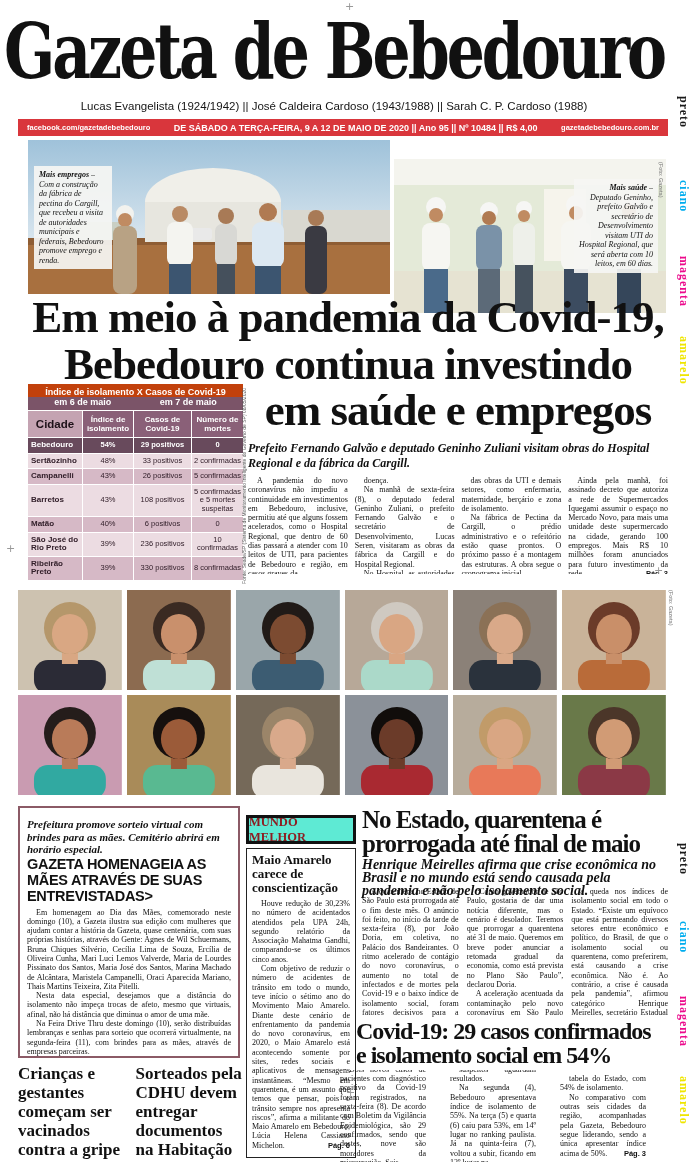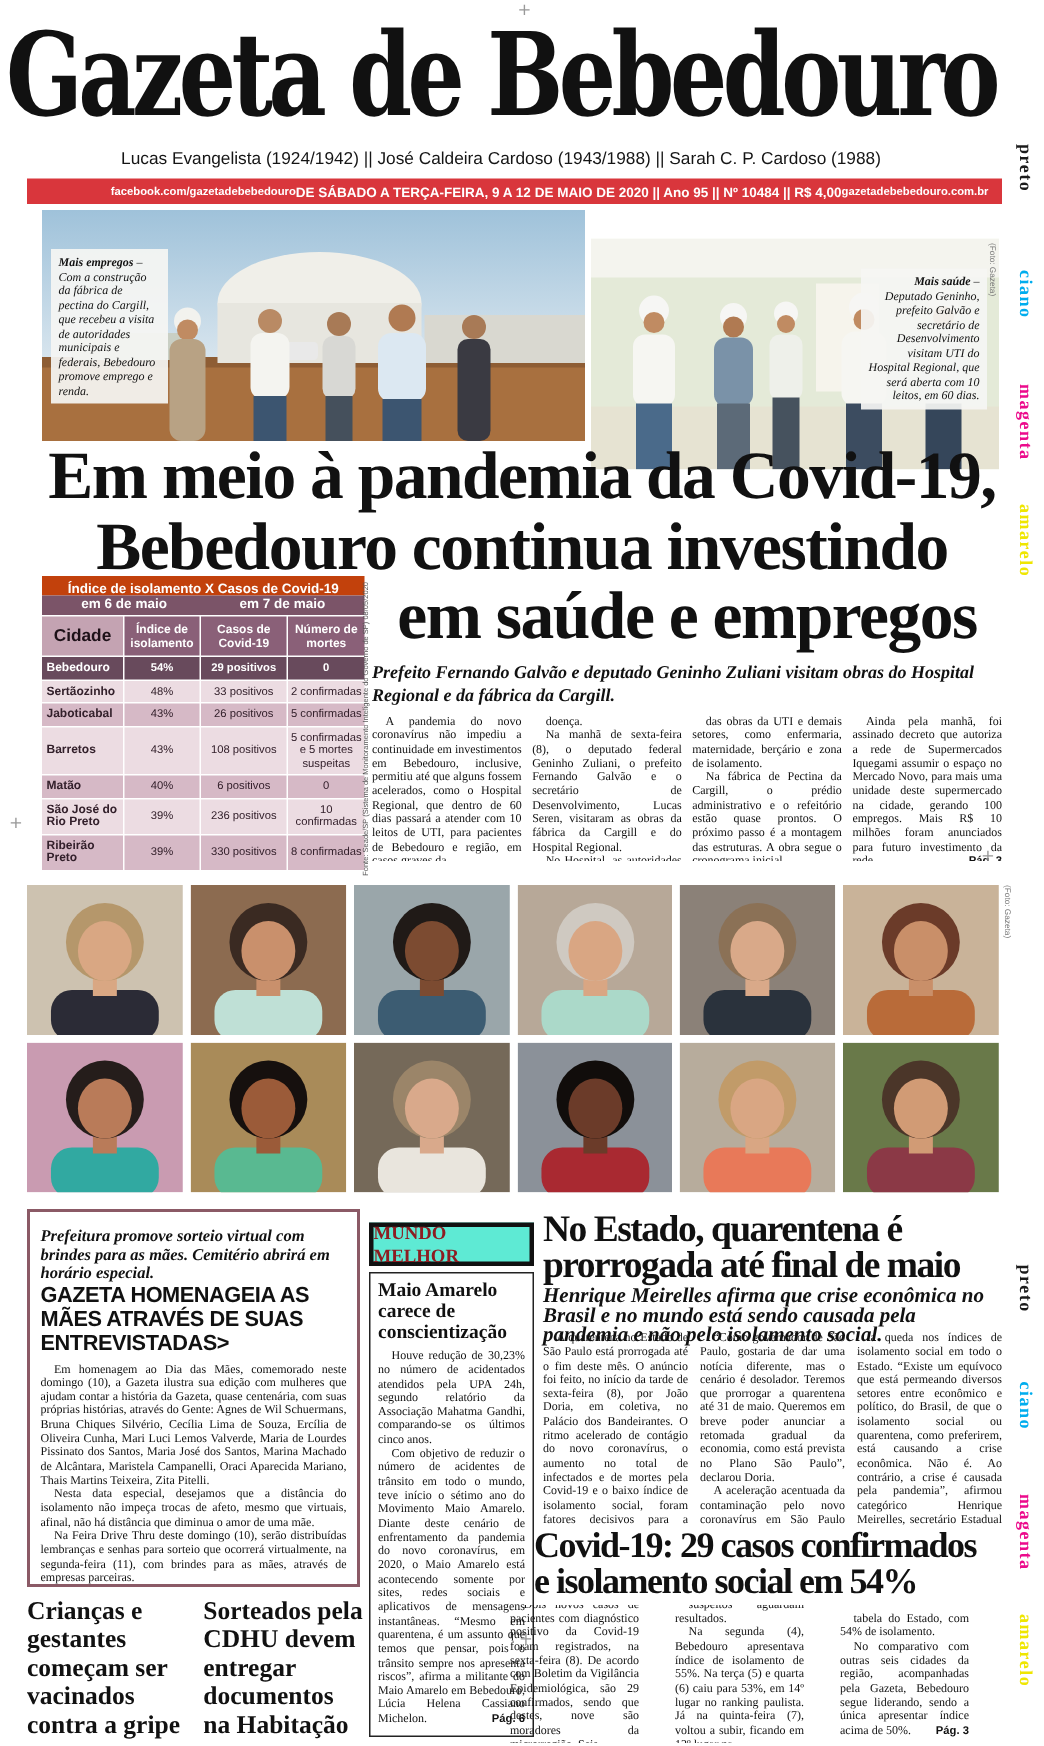--- a/index.html
+++ b/index.html
@@ -9,21 +9,21 @@
 
   
   #masthead { position:absolute; top:6px; left:0; width:668px; text-align:center;
     font-family:"DejaVu Serif",serif; font-weight:bold; font-size:60px; letter-spacing:-3px;
     transform:scaleY(1.28); transform-origin:top center; white-space:nowrap; }
   #founders { position:absolute; top:100px; left:0; width:668px; text-align:center;
     font-family:"Liberation Sans",sans-serif; font-size:11.5px; color:#151515; }
 
   
   #topbar { position:absolute; top:119px; left:18px; width:650px; height:17px; background:#d9363c;
-    color:#fff; display:flex; align-items:center; justify-content:flex-end; padding:0 9px;
+    color:#fff; display:flex; align-items:center; justify-content:space-between; padding:0 9px;
     font-family:"Liberation Sans",sans-serif; font-weight:bold; }
   .tb-side { font-size:7.5px; } .tb-center { font-size:9px; }
 
   
   .photo { position:absolute; top:140px; height:154px; overflow:hidden; }
   #photo-left { left:28px; width:362px; }
   #photo-right { left:394px; width:272px;margin-top:19px; }
   .photo svg { position:absolute; inset:0; }
   .photo-caption { position:absolute; background:rgba(245,245,243,0.93); font-style:italic;
     font-size:8px; line-height:9.5px; padding:4px 5px; color:#111; }
@@ -227,21 +227,21 @@
       <div class="thc">Casos de Covid-19</div>
       <div class="thc">Número de mortes</div>
     <div class="tc city r-hl">Bebedouro</div>
         <div class="tc  r-hl">54%</div>
         <div class="tc  r-hl">29 positivos</div>
         <div class="tc  r-hl">0</div>
         <div class="tc city r-light">Sertãozinho</div>
         <div class="tc  r-light">48%</div>
         <div class="tc  r-light">33 positivos</div>
         <div class="tc  r-light">2 confirmadas</div>
-        <div class="tc city r-dark">Jaboticabal</div>
+        <div class="tc city r-dark">Campanelli</div>
         <div class="tc  r-dark">43%</div>
         <div class="tc  r-dark">26 positivos</div>
         <div class="tc  r-dark">5 confirmadas</div>
         <div class="tc city r-light">Barretos</div>
         <div class="tc  r-light">43%</div>
         <div class="tc  r-light">108 positivos</div>
         <div class="tc  r-light">5 confirmadas e 5 mortes suspeitas</div>
         <div class="tc city r-dark">Matão</div>
         <div class="tc  r-dark">40%</div>
         <div class="tc  r-dark">6 positivos</div>

